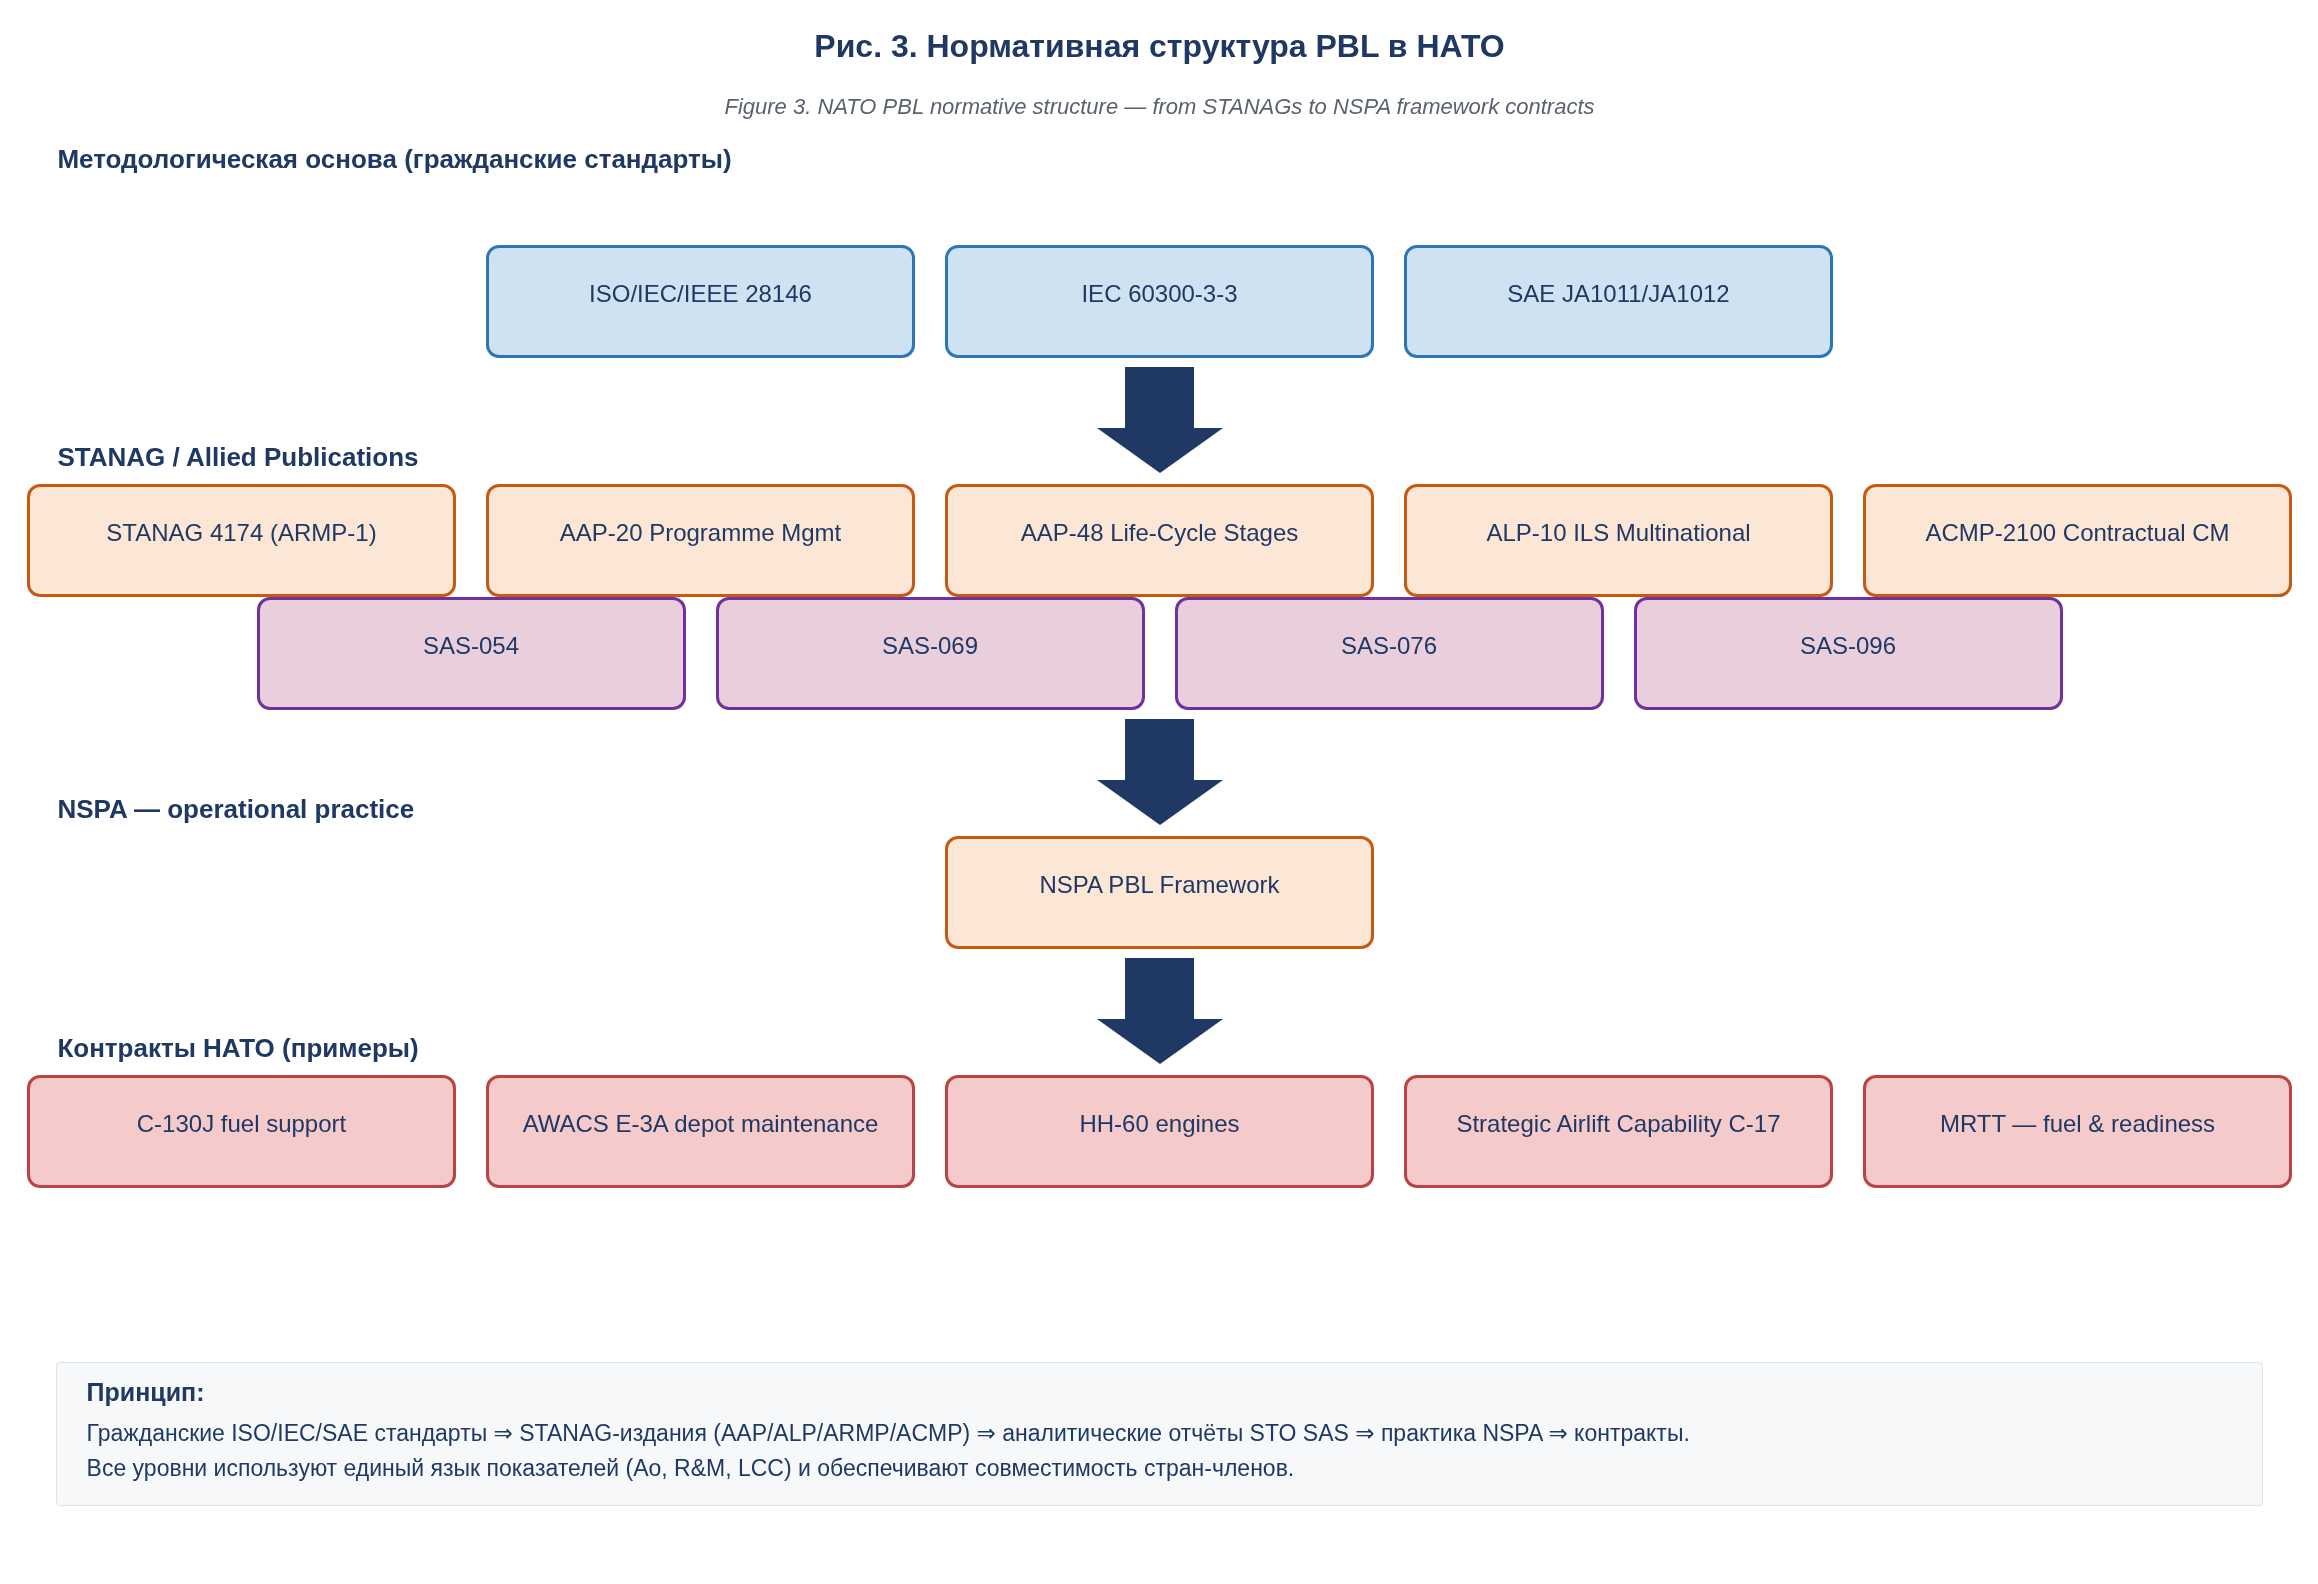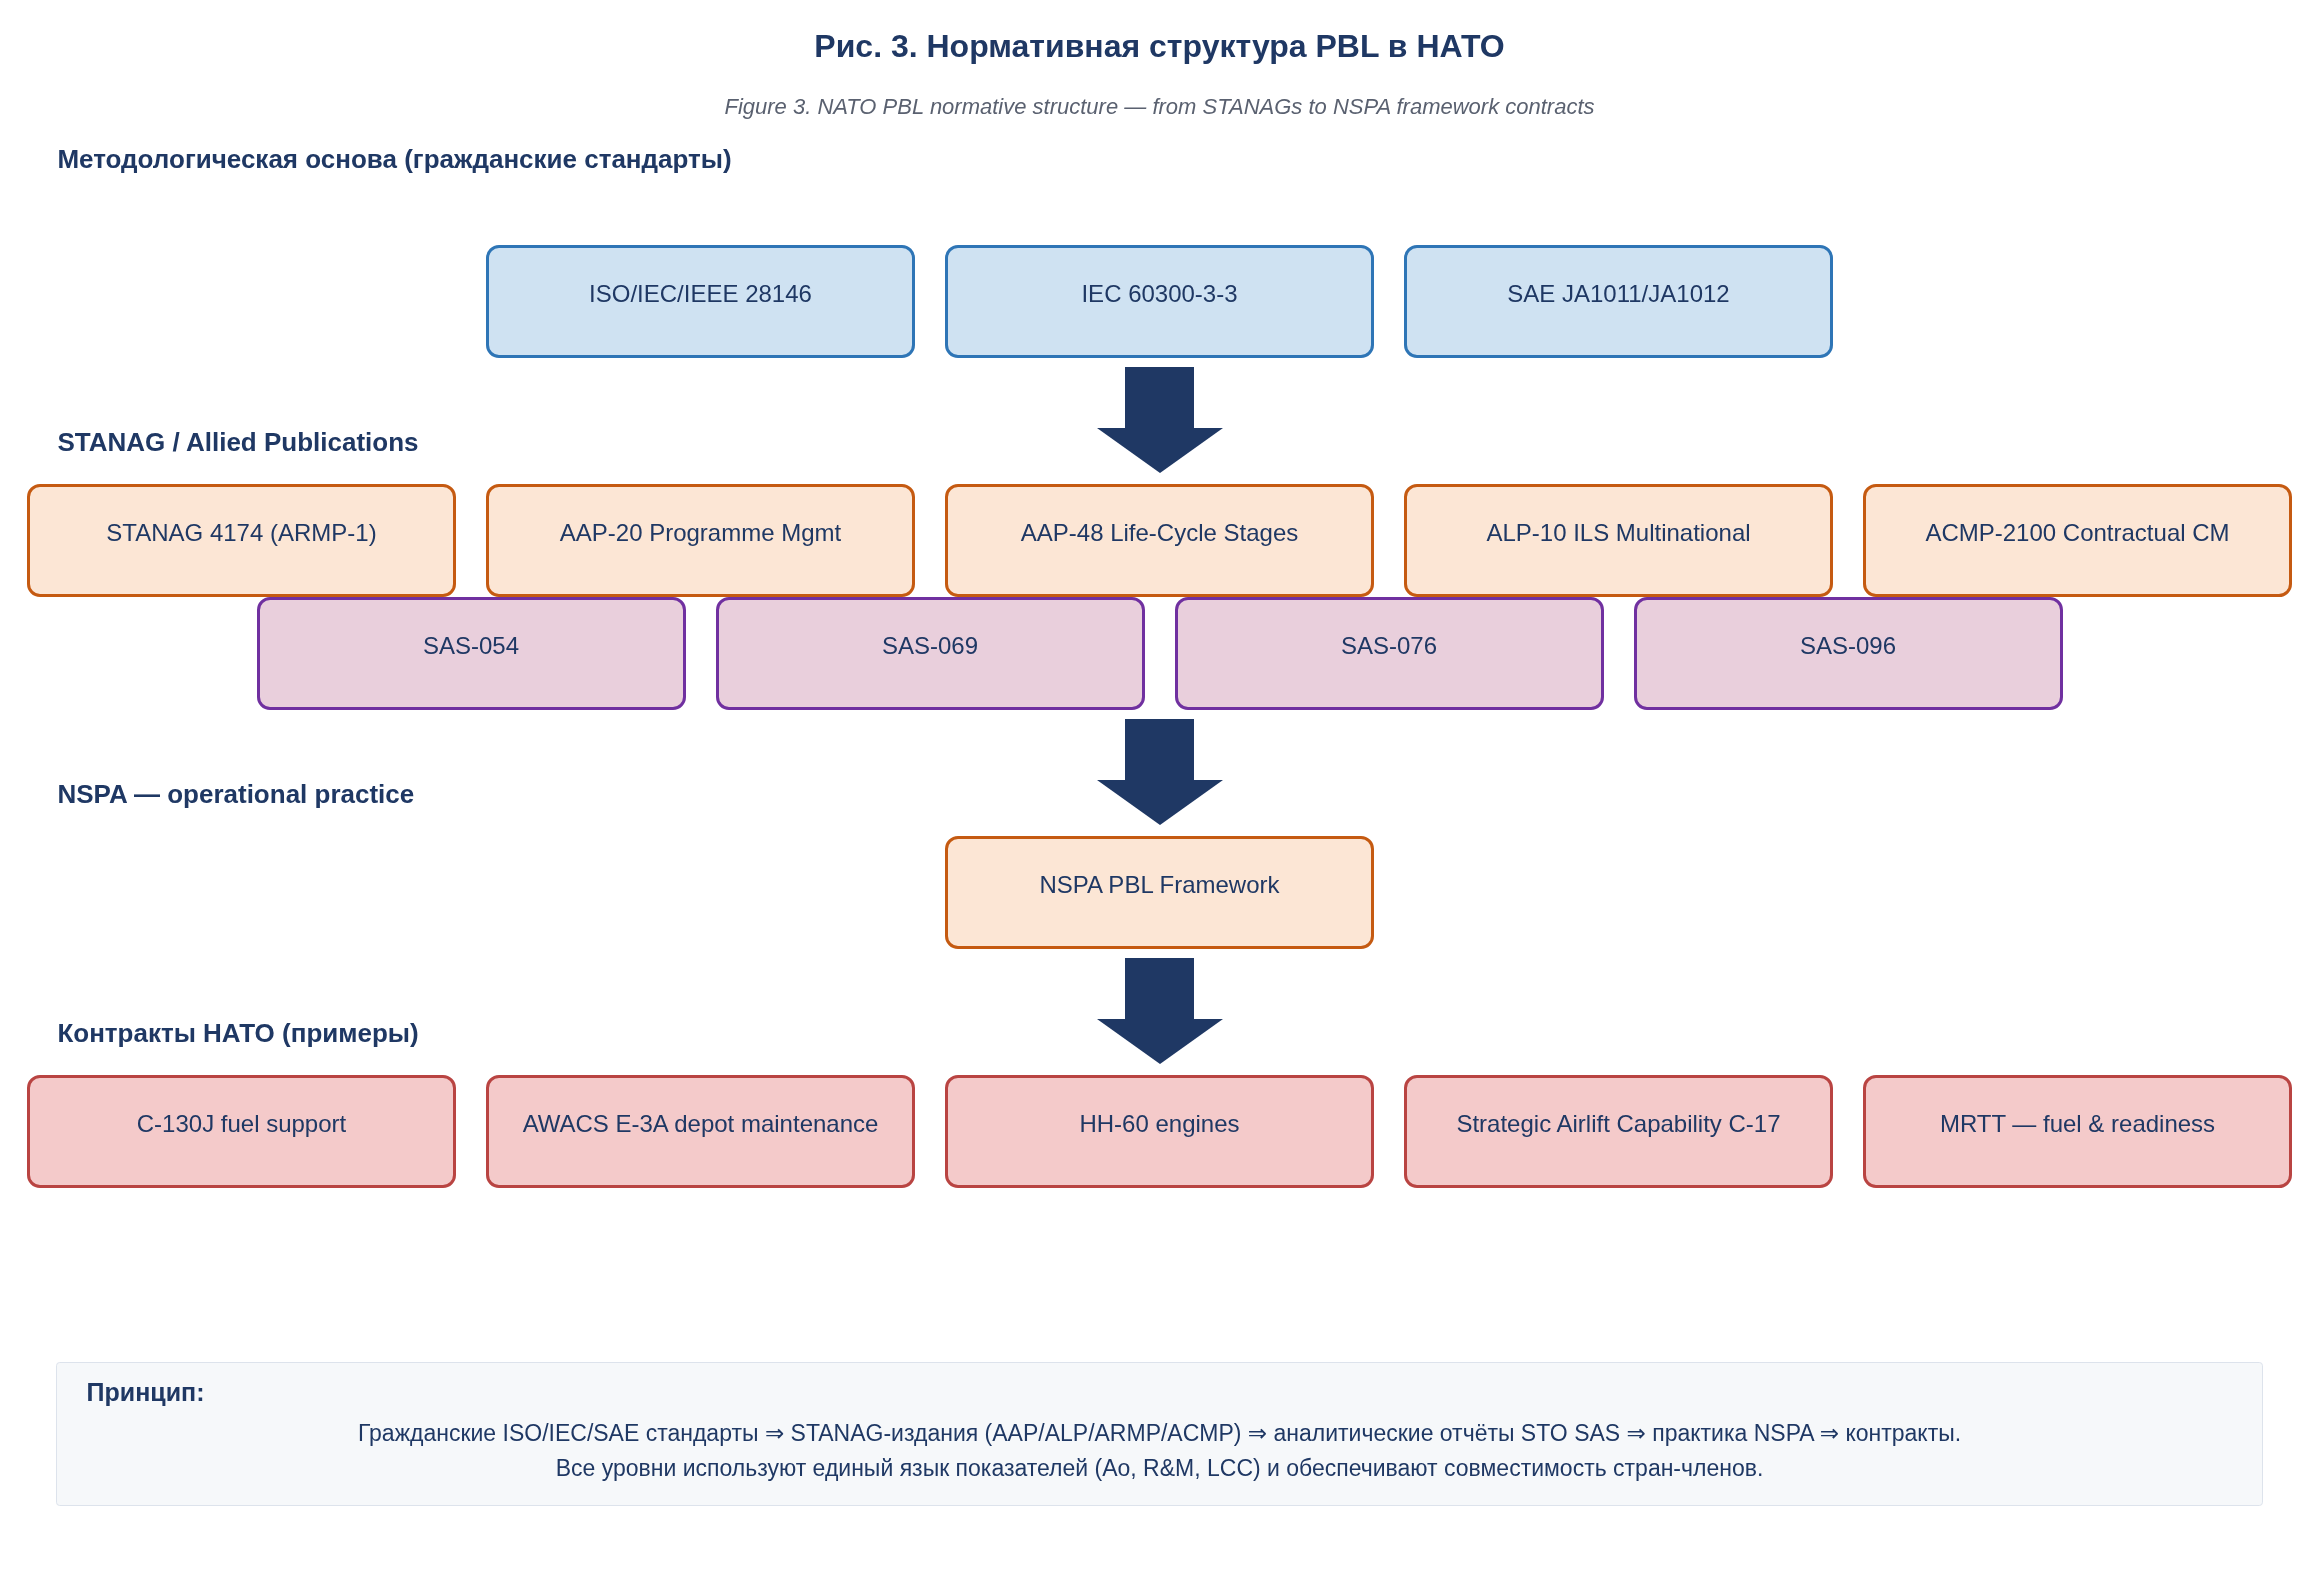--- a/index.html
+++ b/index.html
@@ -58,21 +58,21 @@
   .box.blue   { background: var(--blue_fill);   border: 3.7px solid var(--blue_border); }
   .box.orange { background: var(--orange_fill); border: 3.7px solid var(--orange_border); }
   .box.purple { background: var(--purple_fill); border: 3.7px solid var(--purple_border); }
   .box.red    { background: var(--red_fill);    border: 3.7px solid var(--red_border); }
 
   
   .band { position: relative; height: 126px; }
   .band .band-header {
     position: absolute;
     left: 20.4px;
-    bottom: 26px;
+    bottom: 11px;
   }
   .arrow {
     position: absolute;
     left: 50%;
     top: 9.3px;
     transform: translateX(-50%);
     width: 126px;
   }
   .arrow .stem {
     width: 69px;
@@ -96,21 +96,20 @@
     color: var(--navy);
   }
   .principle .principle-title {
     font-size: 25px;
     font-weight: bold;
     margin-bottom: 9.3px;
   }
   .principle .principle-line {
     font-size: 23px;
     line-height: 35px;
-    text-align: center;
   }
 </style>
 </head>
 <body>
 
 <div class="page">
 
   <div class="title">Рис. 3. Нормативная структура PBL в НАТО</div>
   <div class="subtitle">Figure 3. NATO PBL normative structure — from STANAGs to NSPA framework contracts</div>
 

